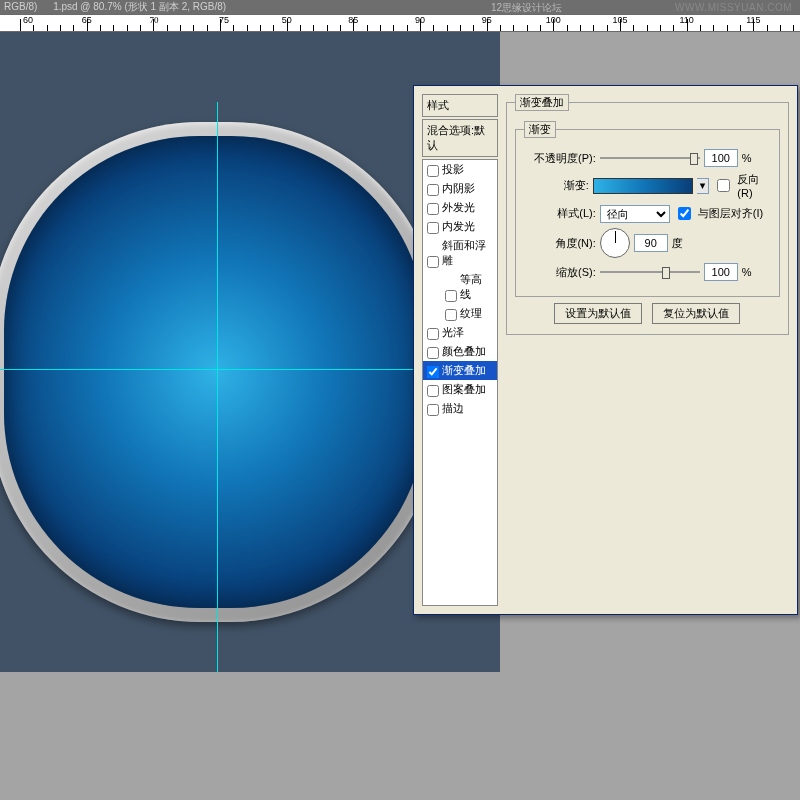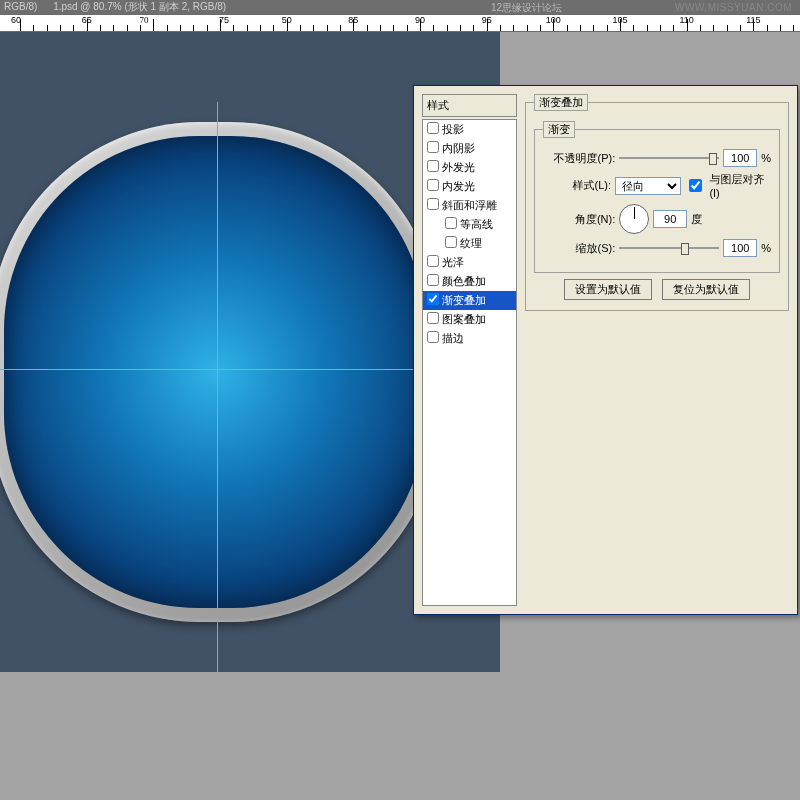--- a/index.html
+++ b/index.html
@@ -152,21 +152,21 @@
     font-size: 11px;
     margin-bottom: 2px;
   }
   .styles-list {
     border: 1px solid #888;
     background: #fff;
     flex: 1;
   }
   .style-item {
     display: flex;
-    align-items: flex-start;
+    align-items: flex-end;
     padding: 2px 4px;
     font-size: 11px;
     gap: 3px;
   }
   .style-item.active {
     background: #1655c7;
     color: #fff;
   }
   .style-item.sub { padding-left: 22px; }
   .style-item input[type=checkbox] {
@@ -303,33 +303,33 @@
 
 <div class="tabbar">
   <span>RGB/8)</span>
   <span>1.psd @ 80.7% (形状 1 副本 2, RGB/8)</span>
   <span class="watermark-small">12思缘设计论坛</span>
 </div>
 <div class="watermark">WWW.MISSYUAN.COM</div>
 
 <div class="ruler-h" id="ruler">
     <div class="tick major" style="left: 20px;"></div>
-    <div class="tick-label" style="left: 16px;">60</div>
+    <div class="tick-label" style="left: 28px;">60</div>
     <div class="tick minor" style="left: 33.3333px;"></div>
     <div class="tick minor" style="left: 46.6667px;"></div>
     <div class="tick minor" style="left: 60px;"></div>
     <div class="tick minor" style="left: 73.3333px;"></div>
     <div class="tick major" style="left: 86.6667px;"></div>
     <div class="tick-label" style="left: 86.6667px;">65</div>
     <div class="tick minor" style="left: 100px;"></div>
     <div class="tick minor" style="left: 113.333px;"></div>
     <div class="tick minor" style="left: 126.667px;"></div>
     <div class="tick minor" style="left: 140px;"></div>
     <div class="tick major" style="left: 153.333px;"></div>
-    <div class="tick-label" style="left: 144px; font-family: Liberation Serif, serif;">70</div>
+    <div class="tick-label" style="left: 154px; font-family: Liberation Serif, serif;">70</div>
     <div class="tick minor" style="left: 166.667px;"></div>
     <div class="tick minor" style="left: 180px;"></div>
     <div class="tick minor" style="left: 193.333px;"></div>
     <div class="tick minor" style="left: 206.667px;"></div>
     <div class="tick major" style="left: 220px;"></div>
     <div class="tick-label" style="left: 224px;">75</div>
     <div class="tick minor" style="left: 233.333px;"></div>
     <div class="tick minor" style="left: 246.667px;"></div>
     <div class="tick minor" style="left: 260px;"></div>
     <div class="tick minor" style="left: 273.333px;"></div>
@@ -389,20 +389,21 @@
     <div class="guide-v"></div>
     <div class="guide-h"></div>
   </div>
 </div>
 
 <div class="dialog">
   <div class="dialog-body">
 
     <div class="styles-col">
       <div class="col-title">样式</div>
+      <div class="col-title">混合选项:默认</div>
       <div class="styles-list" id="styles-list">
           <div class="style-item">
             <input type="checkbox" style="">
             <span>投影</span>
           </div>
           <div class="style-item">
             <input type="checkbox" style="">
             <span>内阴影</span>
           </div>
           <div class="style-item">
@@ -457,20 +458,27 @@
 
           <div class="row">
             <span class="lab">不透明度(P):</span>
             <span class="slider">
                 <span class="thumb" style="left:90px"></span>
               </span>
             <input class="num" type="text" value="100" style="">
             <span>%</span>
           </div>
 
+          <div class="row">
+            <span class="lab">渐变:</span>
+            <span class="gradient-swatch"></span>
+              <span class="grad-arrow">▾</span>
+            <input type="checkbox" style="">
+            <span>反向(R)</span>
+          </div>
 
           <div class="row">
             <span class="lab">样式(L):</span>
             <select>
               <option>径向</option>
             </select>
             <input type="checkbox" checked="" style="">
             <span>与图层对齐(I)</span>
           </div>
 

